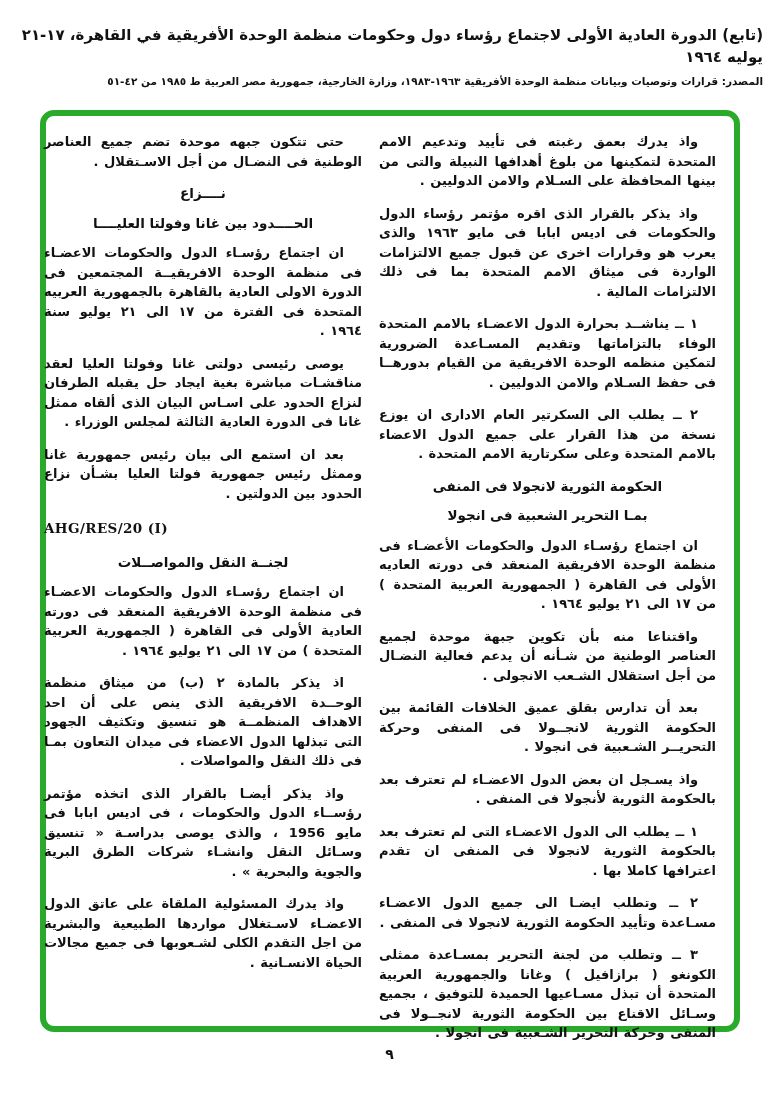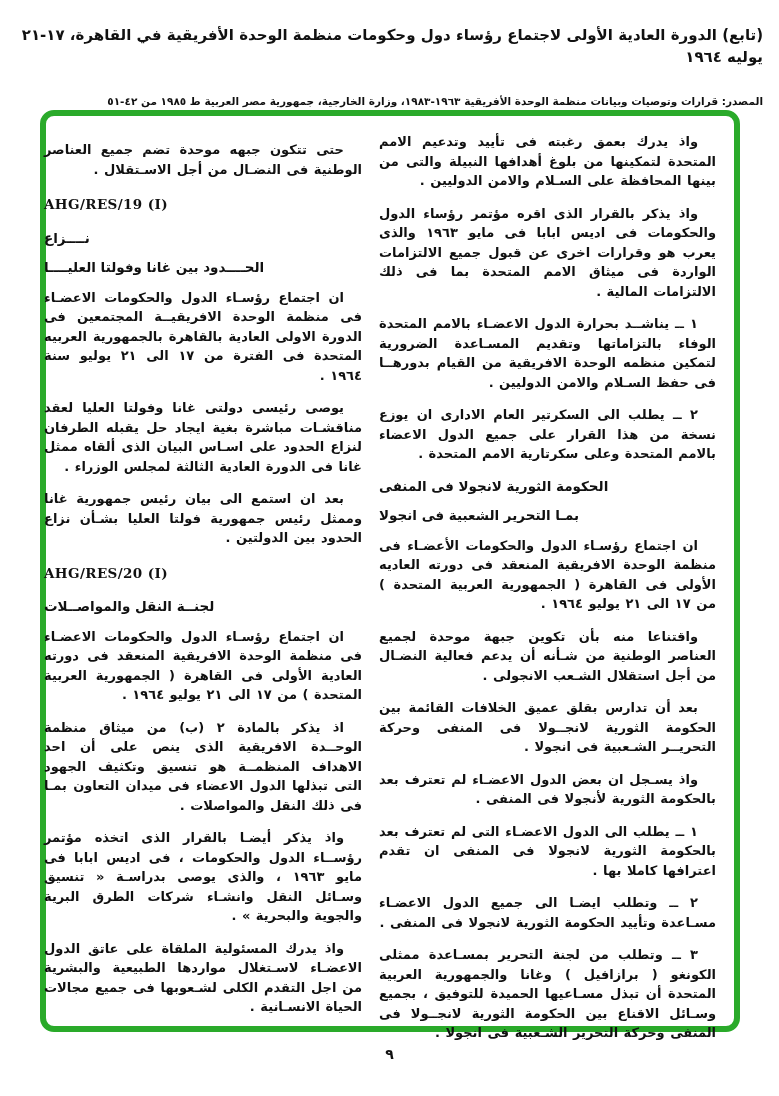--- a/index.html
+++ b/index.html
@@ -27,21 +27,21 @@
     direction: rtl;
     text-align: right;
   }
   .doc-header .line1 {
     font-size: 15px;
     font-weight: bold;
     line-height: 22px;
     letter-spacing: 0px;
   }
   .doc-header .line2 {
-    margin-top: 26px;
+    margin-top: 6px;
     font-size: 10.5px;
     font-weight: bold;
     line-height: 14px;
   }
   
   .content-frame {
     position: absolute;
     left: 40px;
     top: 110px;
     width: 700px;
@@ -58,30 +58,30 @@
     gap: 17px;
     height: 100%;
   }
   .col {
     direction: rtl;
     font-size: 13px;
     font-weight: bold;
     line-height: 19.5px;
   }
   .col-right { flex: 0 0 337px; }
-  .col-left  { flex: 0 0 318px; margin-top: 8px; }
+  .col-left  { flex: 0 0 318px; }
 
   .block.para {
     text-align: justify;
     text-indent: 18px;
     margin: 0 0 13px 0;
     word-spacing: 1px;
   }
   .block.heading {
-    text-align: left;
+    text-align: center;
     font-weight: bold;
     font-size: 13.5px;
     margin: 6px 0 10px 0;
   }
   .block.ref {
     direction: ltr;
     text-align: left;
     font-family: "DejaVu Serif", serif;
     font-weight: bold;
     font-size: 13.5px;
@@ -121,31 +121,30 @@
           <div class="block para">ان اجتماع رؤسـاء الدول والحكومات الأعضـاء فى منظمة الوحدة الافريقية المنعقد فى دورته العاديه الأولى فى القاهرة ( الجمهورية العربية المتحدة ) من ١٧ الى ٢١ يوليو ١٩٦٤ .</div>
           <div class="block para">واقتناعا منه بأن تكوين جبهة موحدة لجميع العناصر الوطنية من شـأنه أن يدعم فعالية النضـال من أجل استقلال الشـعب الانجولى .</div>
           <div class="block para">بعد أن تدارس بقلق عميق الخلافات القائمة بين الحكومة الثورية لانجــولا فى المنفى وحركة التحريــر الشـعبية فى انجولا .</div>
           <div class="block para">واذ يسـجل ان بعض الدول الاعضـاء لم تعترف بعد بالحكومة الثورية لأنجولا فى المنفى .</div>
           <div class="block para">١ ــ يطلب الى الدول الاعضـاء التى لم تعترف بعد بالحكومة الثورية لانجولا فى المنفى ان تقدم اعترافها كاملا بها .</div>
           <div class="block para">٢ ــ وتطلب ايضـا الى جميع الدول الاعضـاء مسـاعدة وتأييد الحكومة الثورية لانجولا فى المنفى .</div>
           <div class="block para">٣ ــ وتطلب من لجنة التحرير بمسـاعدة ممثلى الكونغو ( برازافيل ) وغانا والجمهورية العربية المتحدة أن تبذل مسـاعيها الحميدة للتوفيق ، بجميع وسـائل الاقناع بين الحكومة الثورية لانجــولا فى المنفى وحركة التحرير الشـعبية فى انجولا .</div>
         </div>
       <div class="col col-left">
           <div class="block para">حتى تتكون جبهه موحدة تضم جميع العناصر الوطنية فى النضـال من أجل الاسـتقلال .</div>
-          <div class="block ref">AHG/RES/19 (I)</div>
           <div class="block heading">نــــزاع</div>
           <div class="block heading">الحــــدود بين غانا وفولتا العليــــا</div>
           <div class="block para">ان اجتماع رؤسـاء الدول والحكومات الاعضـاء فى منظمة الوحدة الافريقيــة المجتمعين فى الدورة الاولى العادية بالقاهرة بالجمهورية العربيه المتحدة فى الفترة من ١٧ الى ٢١ يوليو سنة ١٩٦٤ .</div>
           <div class="block para">يوصى رئيسى دولتى غانا وفولتا العليا لعقد مناقشـات مباشرة بغية ايجاد حل يقبله الطرفان لنزاع الحدود على اسـاس البيان الذى ألقاه ممثل غانا فى الدورة العادية الثالثة لمجلس الوزراء .</div>
           <div class="block para">بعد ان استمع الى بيان رئيس جمهورية غانا وممثل رئيس جمهورية فولتا العليا بشـأن نزاع الحدود بين الدولتين .</div>
           <div class="block ref">AHG/RES/20 (I)</div>
           <div class="block heading">لجنــة النقل والمواصــلات</div>
           <div class="block para">ان اجتماع رؤسـاء الدول والحكومات الاعضـاء فى منظمة الوحدة الافريقية المنعقد فى دورته العادية الأولى فى القاهرة ( الجمهورية العربية المتحدة ) من ١٧ الى ٢١ يوليو ١٩٦٤ .</div>
           <div class="block para">اذ يذكر بالمادة ٢ (ب) من ميثاق منظمة الوحــدة الافريقية الذى ينص على أن احد الاهداف المنظمــة هو تنسيق وتكثيف الجهود التى تبذلها الدول الاعضاء فى ميدان التعاون بمـا فى ذلك النقل والمواصلات .</div>
-          <div class="block para">واذ يذكر أيضـا بالقرار الذى اتخذه مؤتمر رؤســاء الدول والحكومات ، فى اديس ابابا فى مايو ١٩٦٣ ، والذى يوصى بدراسـة « تنسيق وسـائل النقل وانشـاء شركات الطرق البرية والجوية والبحرية » .</div>
+          <div class="block para">واذ يذكر أيضـا بالقرار الذى اتخذه مؤتمر رؤســاء الدول والحكومات ، فى اديس ابابا فى مايو 1956 ، والذى يوصى بدراسـة « تنسيق وسـائل النقل وانشـاء شركات الطرق البرية والجوية والبحرية » .</div>
           <div class="block para">واذ يدرك المسئولية الملقاة على عاتق الدول الاعضـاء لاسـتغلال مواردها الطبيعية والبشرية من اجل التقدم الكلى لشـعوبها فى جميع مجالات الحياة الانسـانية .</div>
         </div>
     </div>
   </div>
 
   <div class="page-number">٩</div>
 
 </div>
 
 </body></html>

